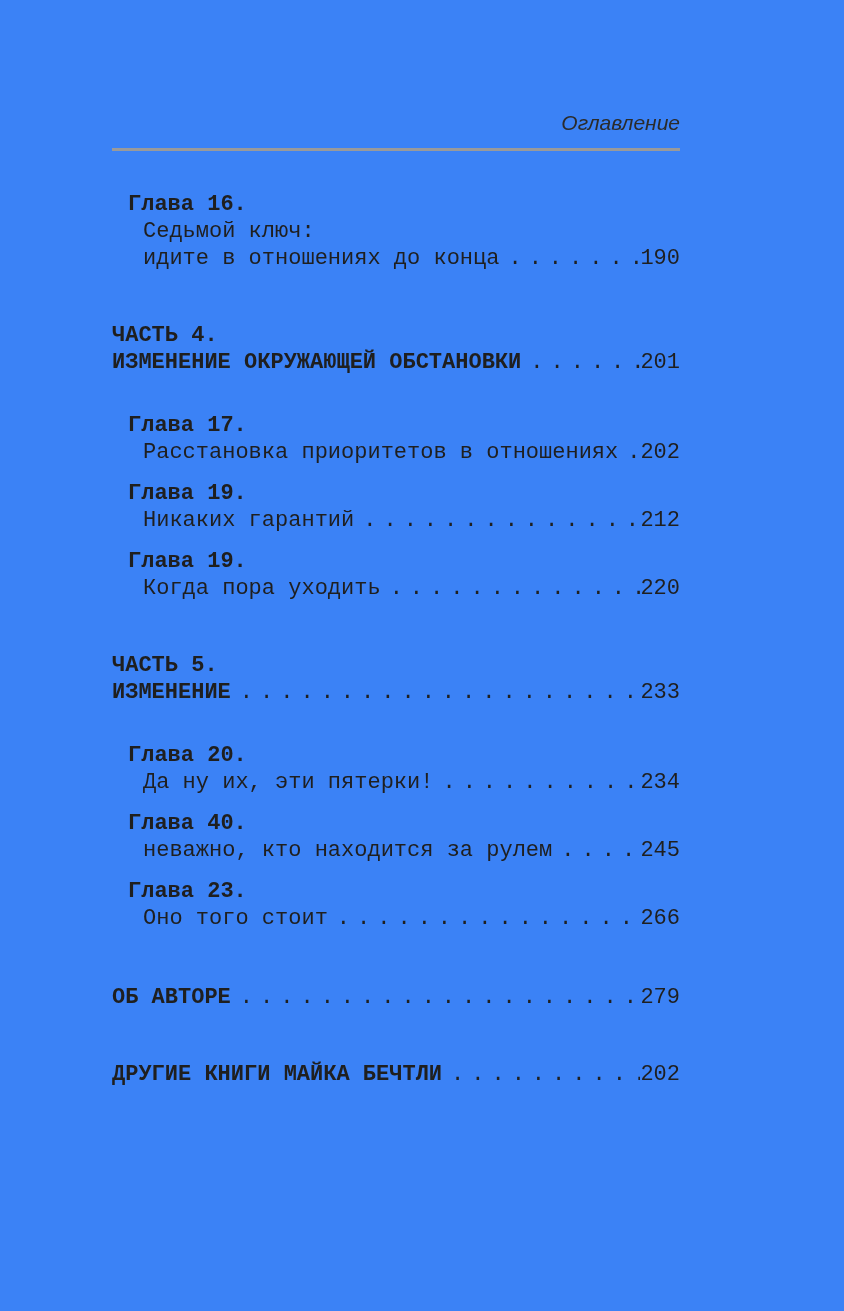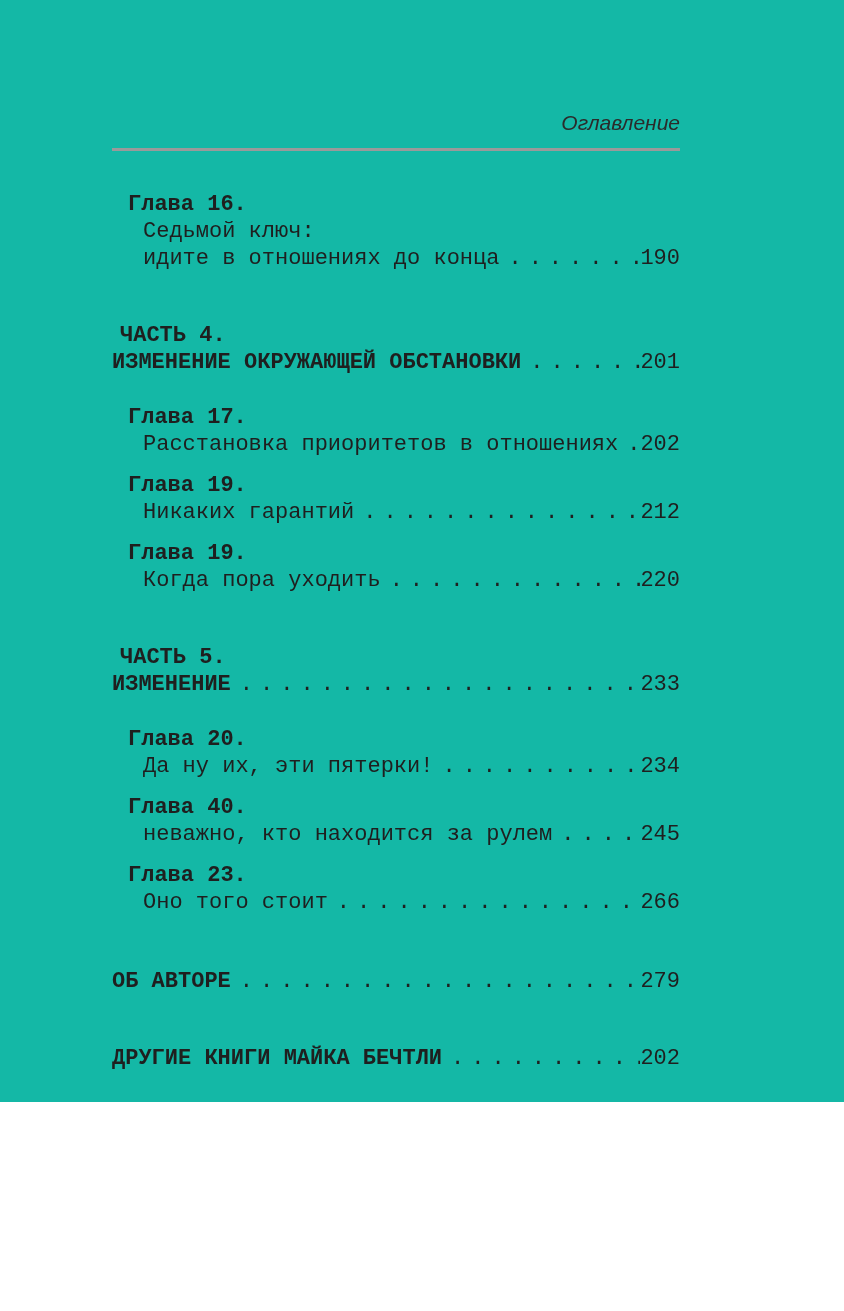--- a/index.html
+++ b/index.html
@@ -3,22 +3,22 @@
 <meta charset="utf-8">
 <style>
   html, body {
     margin: 0;
     padding: 0;
     background: #ffffff;
   }
   .page {
     position: relative;
     width: 844px;
-    height: 1102px;
-    background: #14b8a6;
+    height: 1311px;
+    background: #3b82f6;
     overflow: hidden;
     box-sizing: border-box;
     padding: 112px 164px 0 112px;
     font-family: "Liberation Serif", "DejaVu Serif", serif;
     font-size: 22px;
     line-height: 27px;
     color: #1f1f1f;
   }
   .running-header {
     text-align: right;
@@ -33,34 +33,34 @@
     height: 3px;
     background: #9a9a9a;
     margin: 14px 0 0 0;
   }
   .toc { margin: 0; font-family: Liberation Mono, monospace; }
 
   .entry { margin: 0; }
   .entry.chapter { margin-top: 14px; }
   .entry.chapter.first { margin-top: 40px; }
   .entry.part { margin-top: 50px; margin-bottom: 0; }
-  .entry.part + .entry.chapter { margin-top: 28px; }
+  .entry.part + .entry.chapter { margin-top: 36px; }
   .entry.section { margin-top: 52px; }
   .entry.section.last { margin-top: 50px; }
 
   .chap-heading {
     font-weight: 700;
     margin-left: 16px;
   }
   .chap-line {
     margin-left: 31px;
   }
   .part-line {
     font-weight: 700;
-    margin-left: 8px;
+    margin-left: 0;
   }
   .toc-row {
     display: flex;
     align-items: baseline;
   }
   .toc-row .row-text { white-space: nowrap; }
   .toc-row.part-row .row-text,
   .toc-row.section-row .row-text { font-weight: 700; }
   .dots {
     flex: 1 1 auto;

